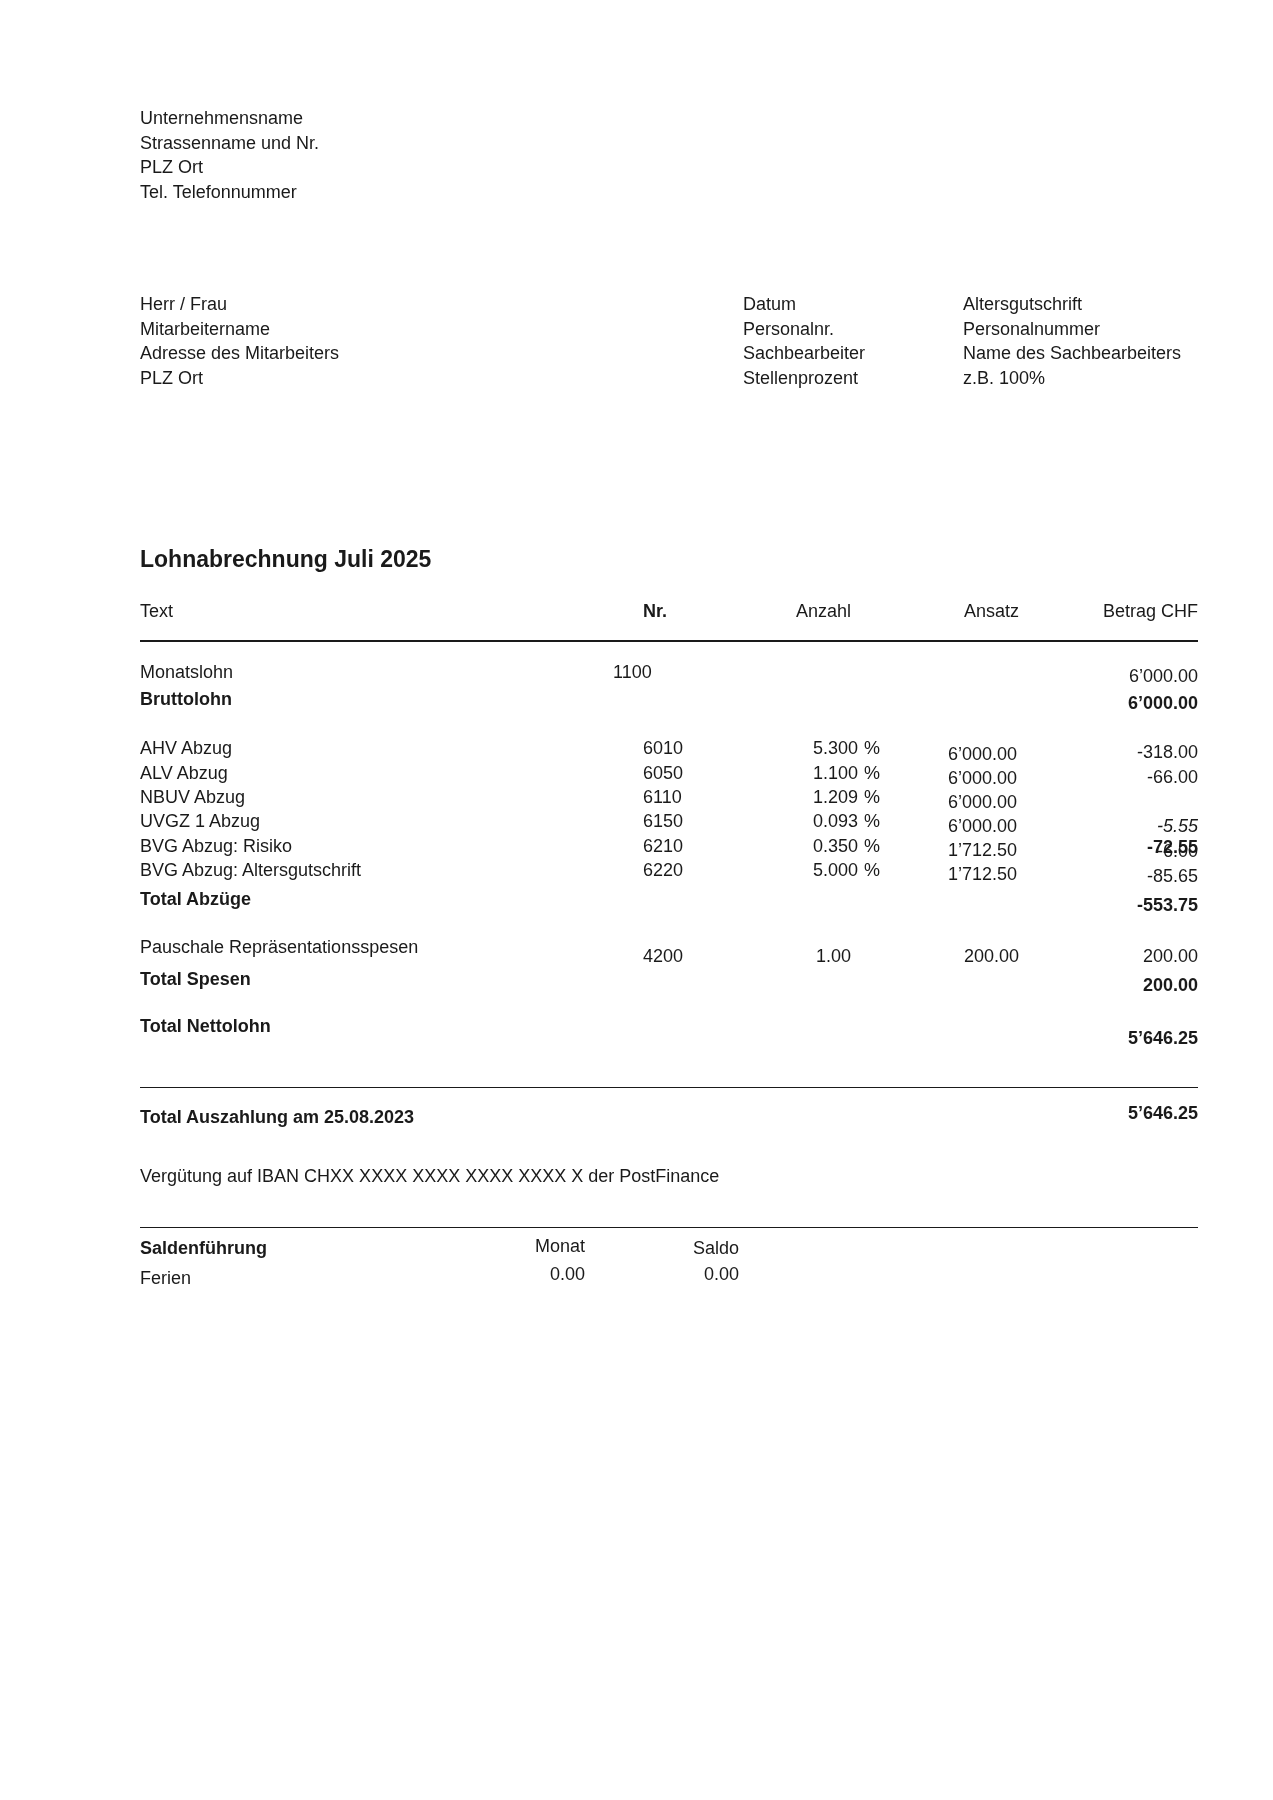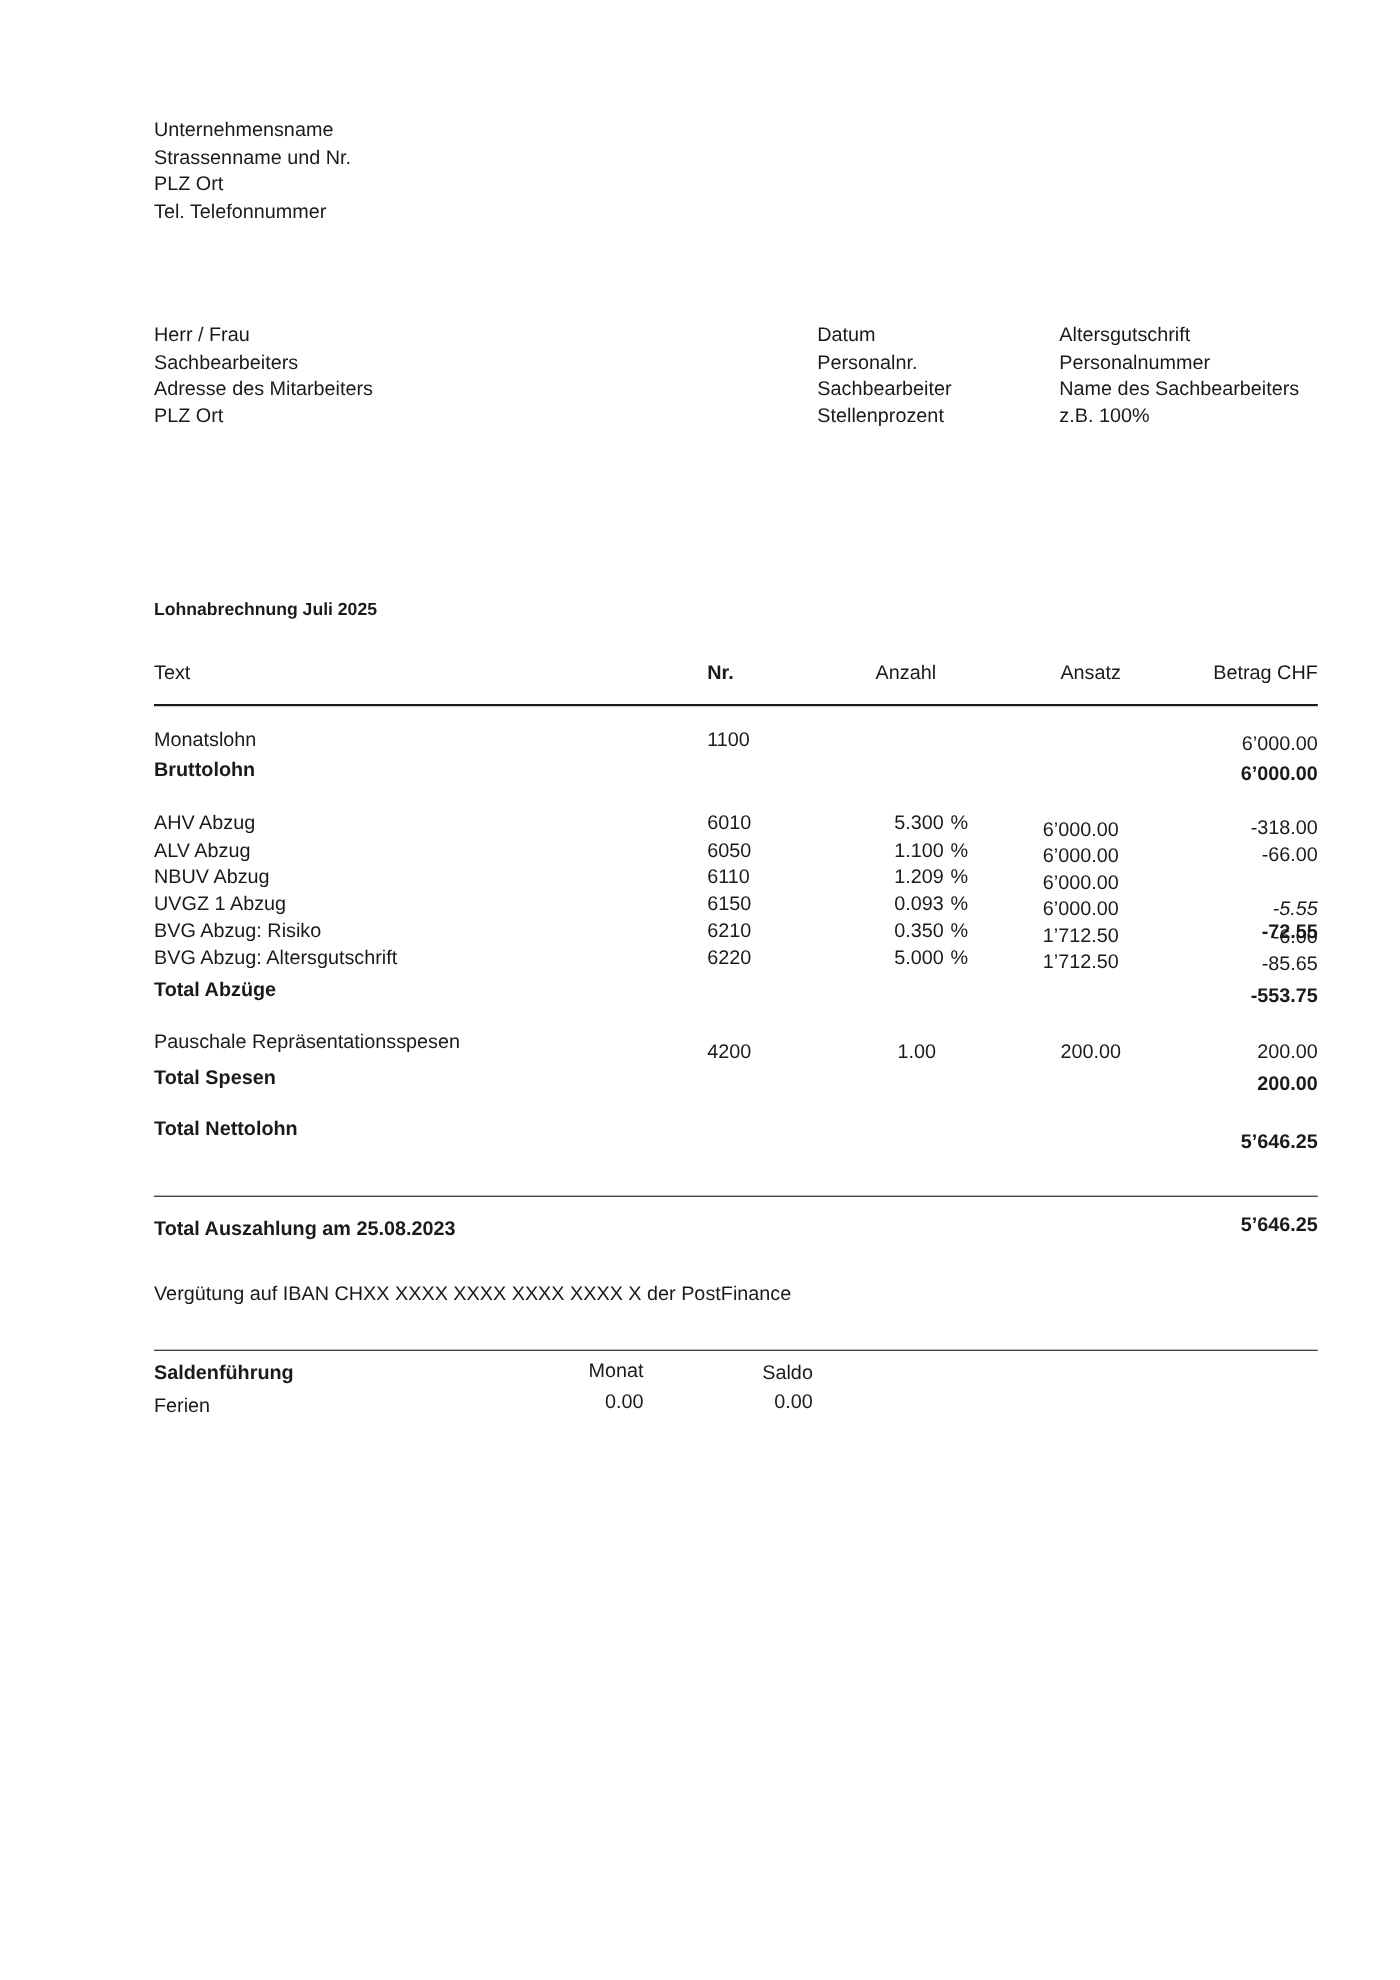--- a/index.html
+++ b/index.html
@@ -15,50 +15,50 @@
 
 <div class="abs block" style="left:140px; top:106px;">
   <div>Unternehmensname</div>
   <div>Strassenname und Nr.</div>
   <div>PLZ Ort</div>
   <div>Tel. Telefonnummer</div>
 </div>
 
 <div class="abs block" style="left:140px; top:292px;">
   <div>Herr / Frau</div>
-  <div>Sachbearbeiters</div>
+  <div>Mitarbeitername</div>
   <div>Adresse des Mitarbeiters</div>
   <div>PLZ Ort</div>
 </div>
 
 <div class="abs block" style="left:743px; top:292px;">
   <div>Datum</div>
   <div>Personalnr.</div>
   <div>Sachbearbeiter</div>
   <div>Stellenprozent</div>
 </div>
 <div class="abs block" style="left:963px; top:292px;">
   <div>Altersgutschrift</div>
   <div>Personalnummer</div>
   <div>Name des Sachbearbeiters</div>
   <div>z.B. 100%</div>
 </div>
 
-<div class="abs b" style="left:140px; top:546px; font-size:16px;">Lohnabrechnung Juli 2025</div>
+<div class="abs b" style="left:140px; top:546px; font-size:23px;">Lohnabrechnung Juli 2025</div>
 
 <div class="abs" style="left:140px; top:601px;">Text</div>
 <div class="abs" style="left:643px; top:601px;font-weight:bold;">Nr.</div>
 <div class="abs" style="left:796px; top:601px;">Anzahl</div>
 <div class="abs" style="left:964px; top:601px;">Ansatz</div>
 <div class="abs r" style="right:75px; top:601px;">Betrag CHF</div>
 <div class="line" style="top:640px; height:2px;"></div>
 
 <div>
   <div class="abs" style="left:140px; top:662px;">Monatslohn</div>
-  <div class="abs" style="left:643px; top:662px;">1100</div>
+  <div class="abs" style="left:613px; top:662px;">1100</div>
   <div class="abs r" style="right:75px; top:666px;">6’000.00</div>
 </div>
 <div class="abs b" style="left:140px; top:689px;">Bruttolohn</div>
 <div class="abs b r" style="right:75px; top:693px;">6’000.00</div>
 
 <div id="deductions">
     <div>
       <div class="abs" style="left:140px; top:738px;">AHV Abzug</div>
       <div class="abs" style="left:643px; top:738px;">6010</div>
       <div class="abs r" style="right:415px; top:738px;">5.300</div>

